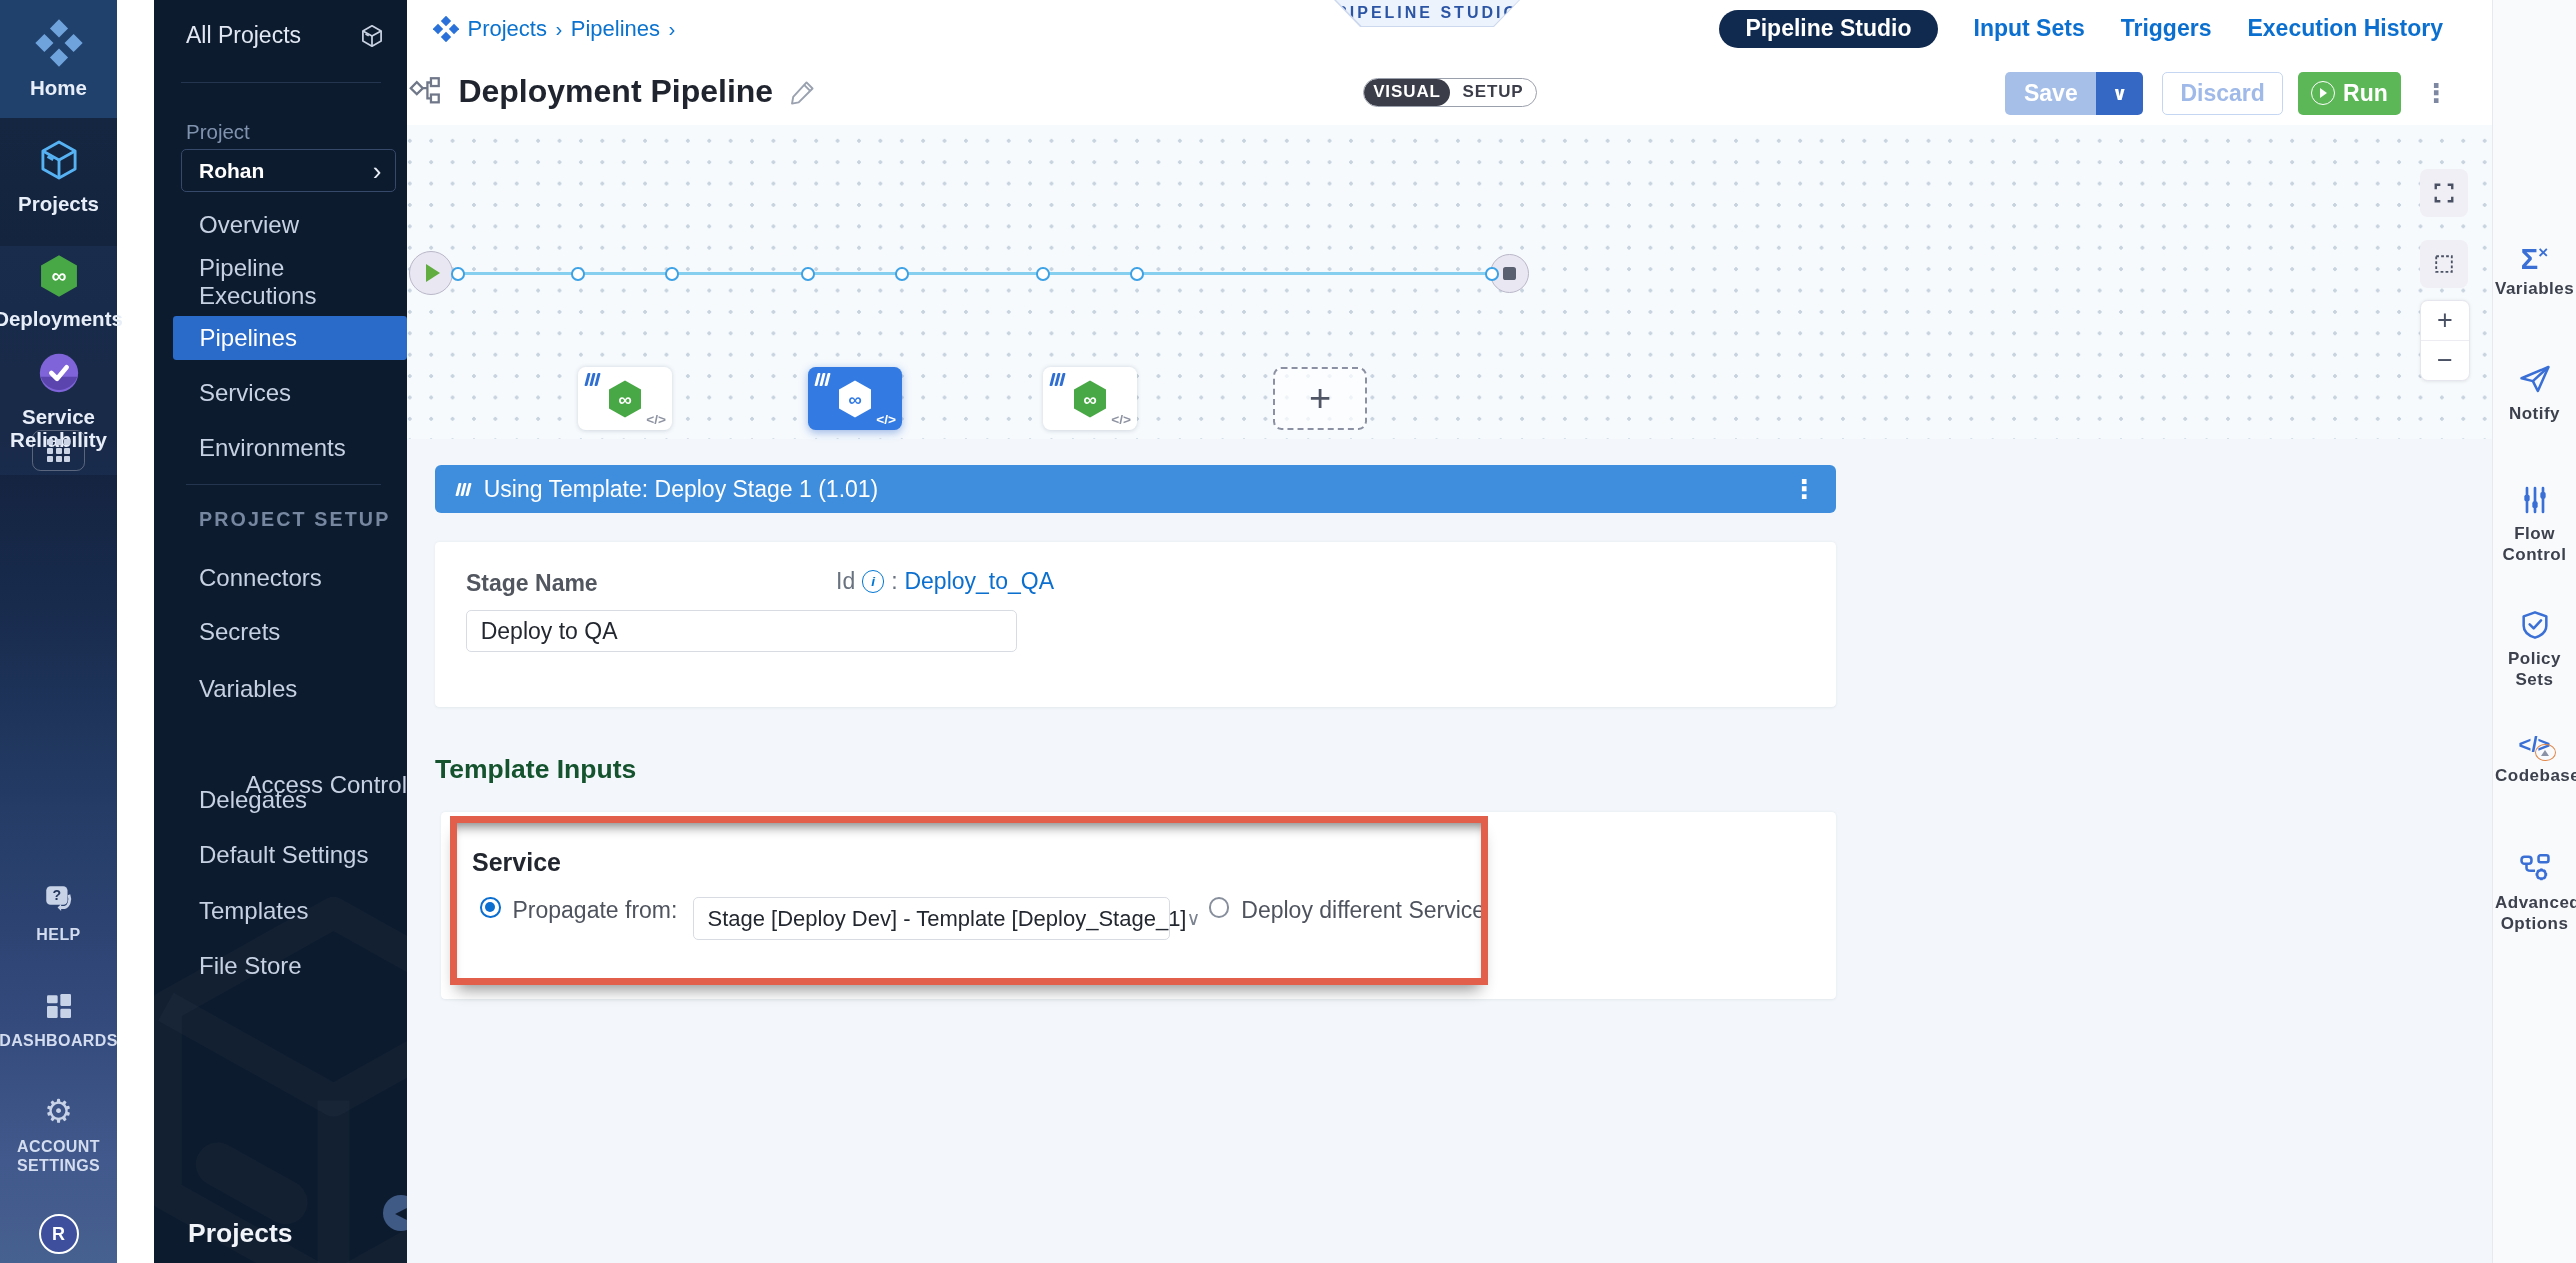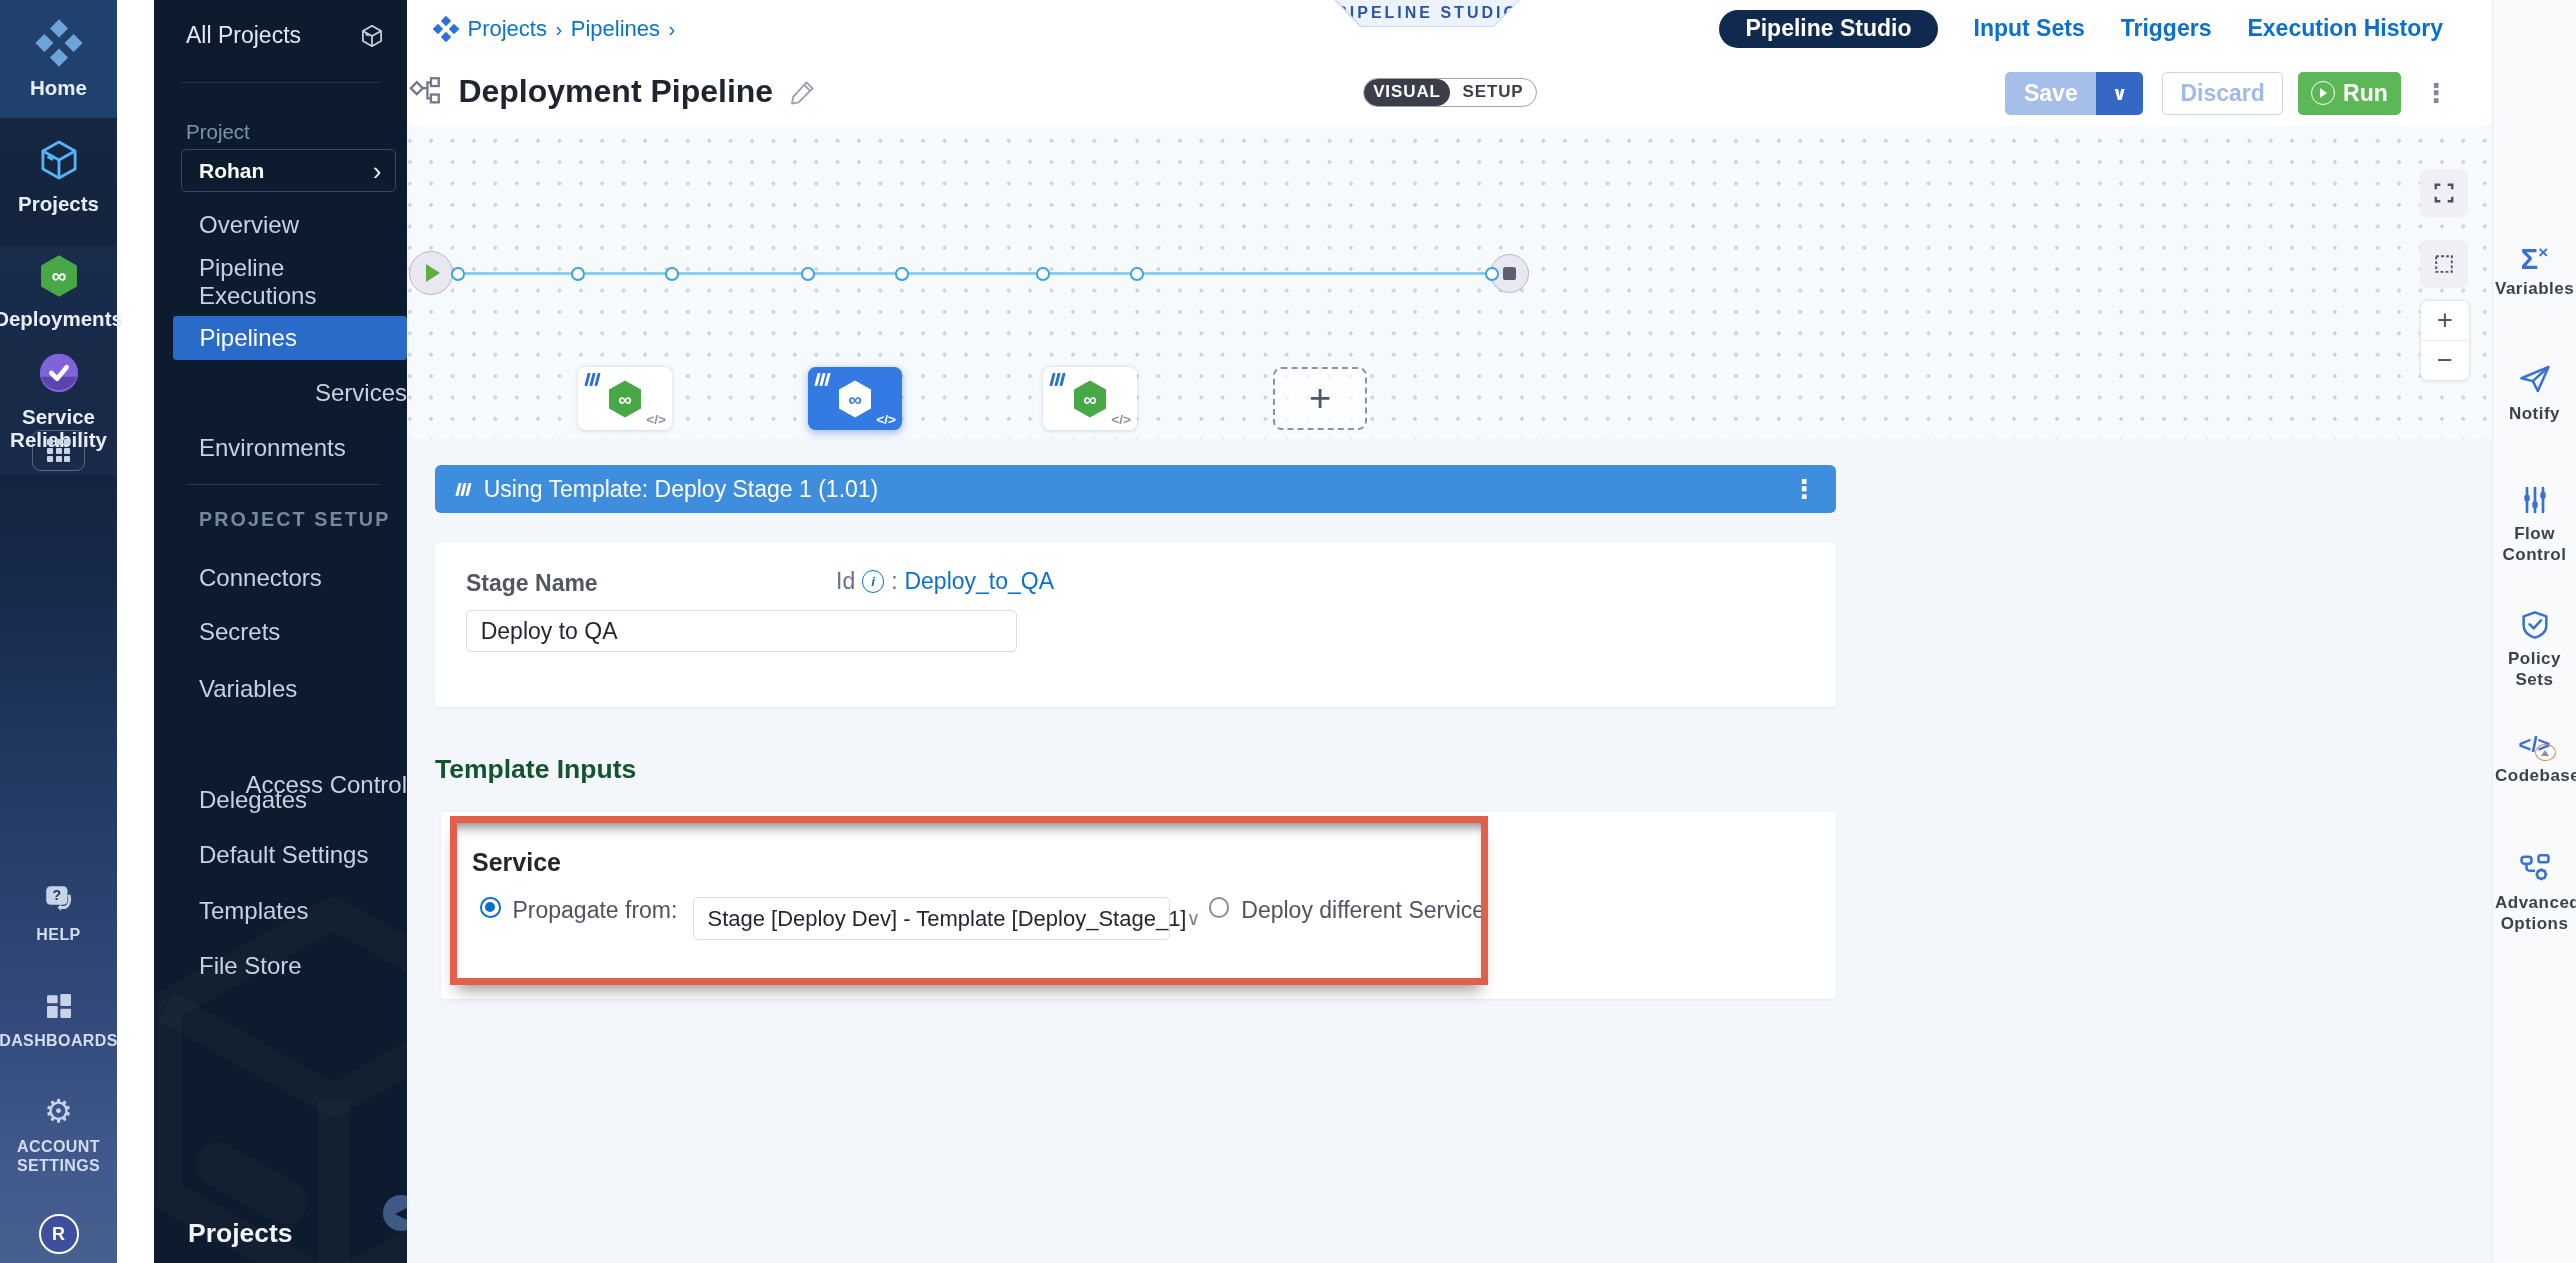--- a/index.html
+++ b/index.html
@@ -272,21 +272,21 @@
 
   <div class="nav-item" style="top:203px;">
       <span>Overview</span>
     </div>
   <div class="nav-item" style="top:260px;">
       <span>Pipeline Executions</span>
     </div>
   <div class="nav-item selected" style="top:316px;padding-left:26.5px;">
       <span>Pipelines</span>
     </div>
-  <div class="nav-item" style="top:371px;justify-content:flex-end;">
+  <div class="nav-item" style="top:371px;">
       <span>Services</span>
     </div>
   <div class="nav-item" style="top:426px;">
       <span>Environments</span>
     </div>
 
   <div class="sb-divider" style="top:484px;left:32px;"></div>
   <div class="setup-header">PROJECT SETUP</div>
 
   <div class="nav-item" style="top:556px;">

